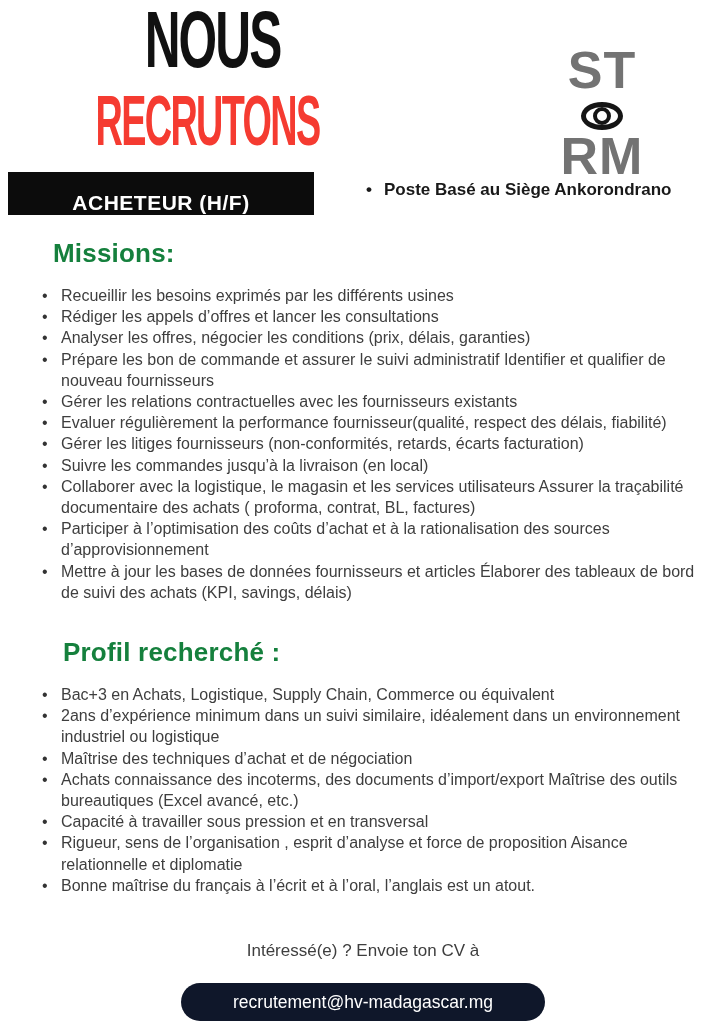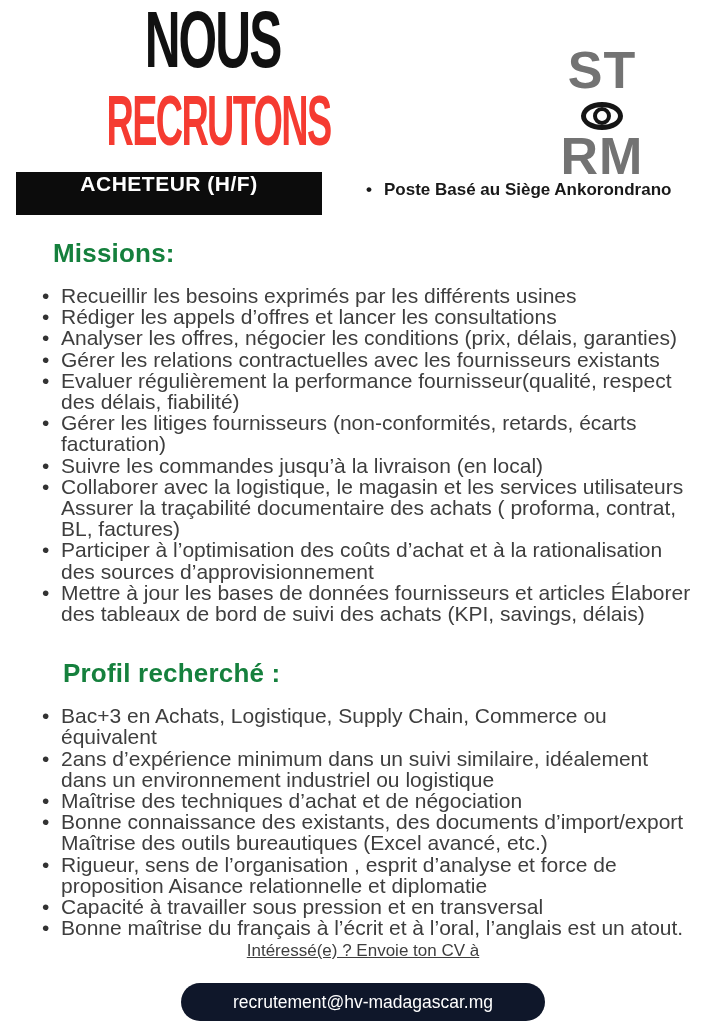--- a/index.html
+++ b/index.html
@@ -20,37 +20,37 @@
     text-align: right; line-height: 1;
   }
   .headline-nous .squeeze {
     display: inline-block;
     font-size: 80px; font-weight: 900; letter-spacing: -3px;
     color: #111111;
     transform: scaleX(0.62); transform-origin: 50% 50%;
     white-space: nowrap;
   }
   .headline-recrutons {
-    position: absolute; top: 86px; left: 11px; width: 322px;
+    position: absolute; top: 86px; left: 0; width: 322px;
     text-align: left; line-height: 1;
   }
   .headline-recrutons .squeeze {
     display: inline-block;
     font-size: 70px; font-weight: 900; letter-spacing: -3px;
     color: #f53b31;
     transform: scaleX(0.54); transform-origin: 50% 50%;
     white-space: nowrap;
   }
 
   
   .job-banner {
-    position: absolute; top: 172px; left: 16px;
+    position: absolute; top: 172px; left: 8px;
     width: 306px; height: 43px;
     background: #0c0c0c; color: #ffffff;
-    display: flex; align-items: flex-start; justify-content: center;
+    display: flex; align-items: flex-end; justify-content: center;
     font-size: 21px; font-weight: 700; letter-spacing: 0.5px;
   }
 
   
   .logo {
     position: absolute; top: 82px; left: 496px; width: 212px; height: 62px;
     display: flex; align-items: center; justify-content: center;
     font-size: 52px; font-weight: 600; letter-spacing: 1px;
     color: #737373; line-height: 1; flex-direction: column;
   }
@@ -83,34 +83,34 @@
   }
   .section-heading.missions { margin-left: 15px; }
   .section-heading.profile  { margin-left: 25px; margin-top: 34px; }
   ul.bullet-list {
     list-style: none;
     margin: 16px 0 0 0; padding: 0;
   }
   ul.bullet-list li {
     position: relative;
     padding-left: 23px;
-    font-size: 21px; line-height: 21.2px;
+    font-size: 16px; line-height: 21.2px;
     color: #3e3e3e;
   }
   ul.bullet-list li::before {
     content: "\2022";
     position: absolute; left: 4px; top: 0;
     color: #333333;
   }
 
   
   .footer-cta {
     position: absolute; top: 941px; left: 0; width: 726px;
     text-align: center;
-    font-size: 17px; color: #3e3e3e; text-decoration: underline;
+    font-size: 17px; color: #3e3e3e;
   }
   .email-pill {
     position: absolute; top: 983px; left: 50%;
     transform: translateX(-50%);
     min-width: 364px; height: 38px;
     padding: 0 30px;
     border-radius: 19px; border: none;
     background: #0f172a; color: #ffffff;
     display: flex; align-items: center; justify-content: center;
     font-size: 17.5px; font-family: inherit;
@@ -146,37 +146,38 @@
     <span>Poste Basé  au Siège Ankorondrano</span>
   </div>
 
   <div class="content">
 
     <h2 class="section-heading missions">Missions:</h2>
     <ul class="bullet-list">
       <li>Recueillir les besoins exprimés par les différents usines</li>
       <li>Rédiger les appels d’offres et lancer les consultations</li>
       <li>Analyser les offres, négocier les conditions (prix, délais, garanties)</li>
+      <li>Prépare les bon de commande et assurer le suivi administratif Identifier et qualifier de nouveau fournisseurs</li>
       <li>Gérer les relations contractuelles avec les fournisseurs existants</li>
       <li>Evaluer régulièrement la performance fournisseur(qualité, respect des délais, fiabilité)</li>
       <li>Gérer les litiges fournisseurs (non-conformités, retards, écarts facturation)</li>
       <li>Suivre les commandes jusqu’à la livraison (en local)</li>
       <li>Collaborer avec la logistique, le magasin et les services utilisateurs Assurer la traçabilité documentaire des achats ( proforma, contrat, BL, factures)</li>
       <li>Participer à l’optimisation des coûts d’achat et à la rationalisation des sources d’approvisionnement</li>
       <li>Mettre à jour les bases de données fournisseurs et articles Élaborer des tableaux de bord de suivi des achats (KPI, savings, délais)</li>
     </ul>
 
     <h2 class="section-heading profile">Profil recherché :</h2>
     <ul class="bullet-list">
       <li>Bac+3 en Achats, Logistique, Supply Chain, Commerce ou équivalent</li>
       <li>2ans d’expérience minimum dans un suivi similaire, idéalement dans un environnement industriel ou logistique</li>
       <li>Maîtrise des techniques d’achat et de négociation</li>
-      <li>Bonne connaissance des existants, des documents d’import/export Maîtrise des outils bureautiques (Excel avancé, etc.)</li>
+      <li>Achats connaissance des incoterms, des documents d’import/export Maîtrise des outils bureautiques (Excel avancé, etc.)</li>
+      <li>Capacité à travailler sous pression et en transversal</li>
       <li>Rigueur, sens de l’organisation , esprit d’analyse et force de proposition Aisance relationnelle et diplomatie</li>
-      <li>Capacité à travailler sous pression et en transversal</li>
       <li>Bonne maîtrise du français à l’écrit et à l’oral, l’anglais est un atout.</li>
     </ul>
   </div>
 
   <div class="footer-cta">Intéressé(e) ? Envoie ton CV à</div>
   <button class="email-pill">recrutement@hv-madagascar.mg</button>
 
 </div>
 
 </body></html>

